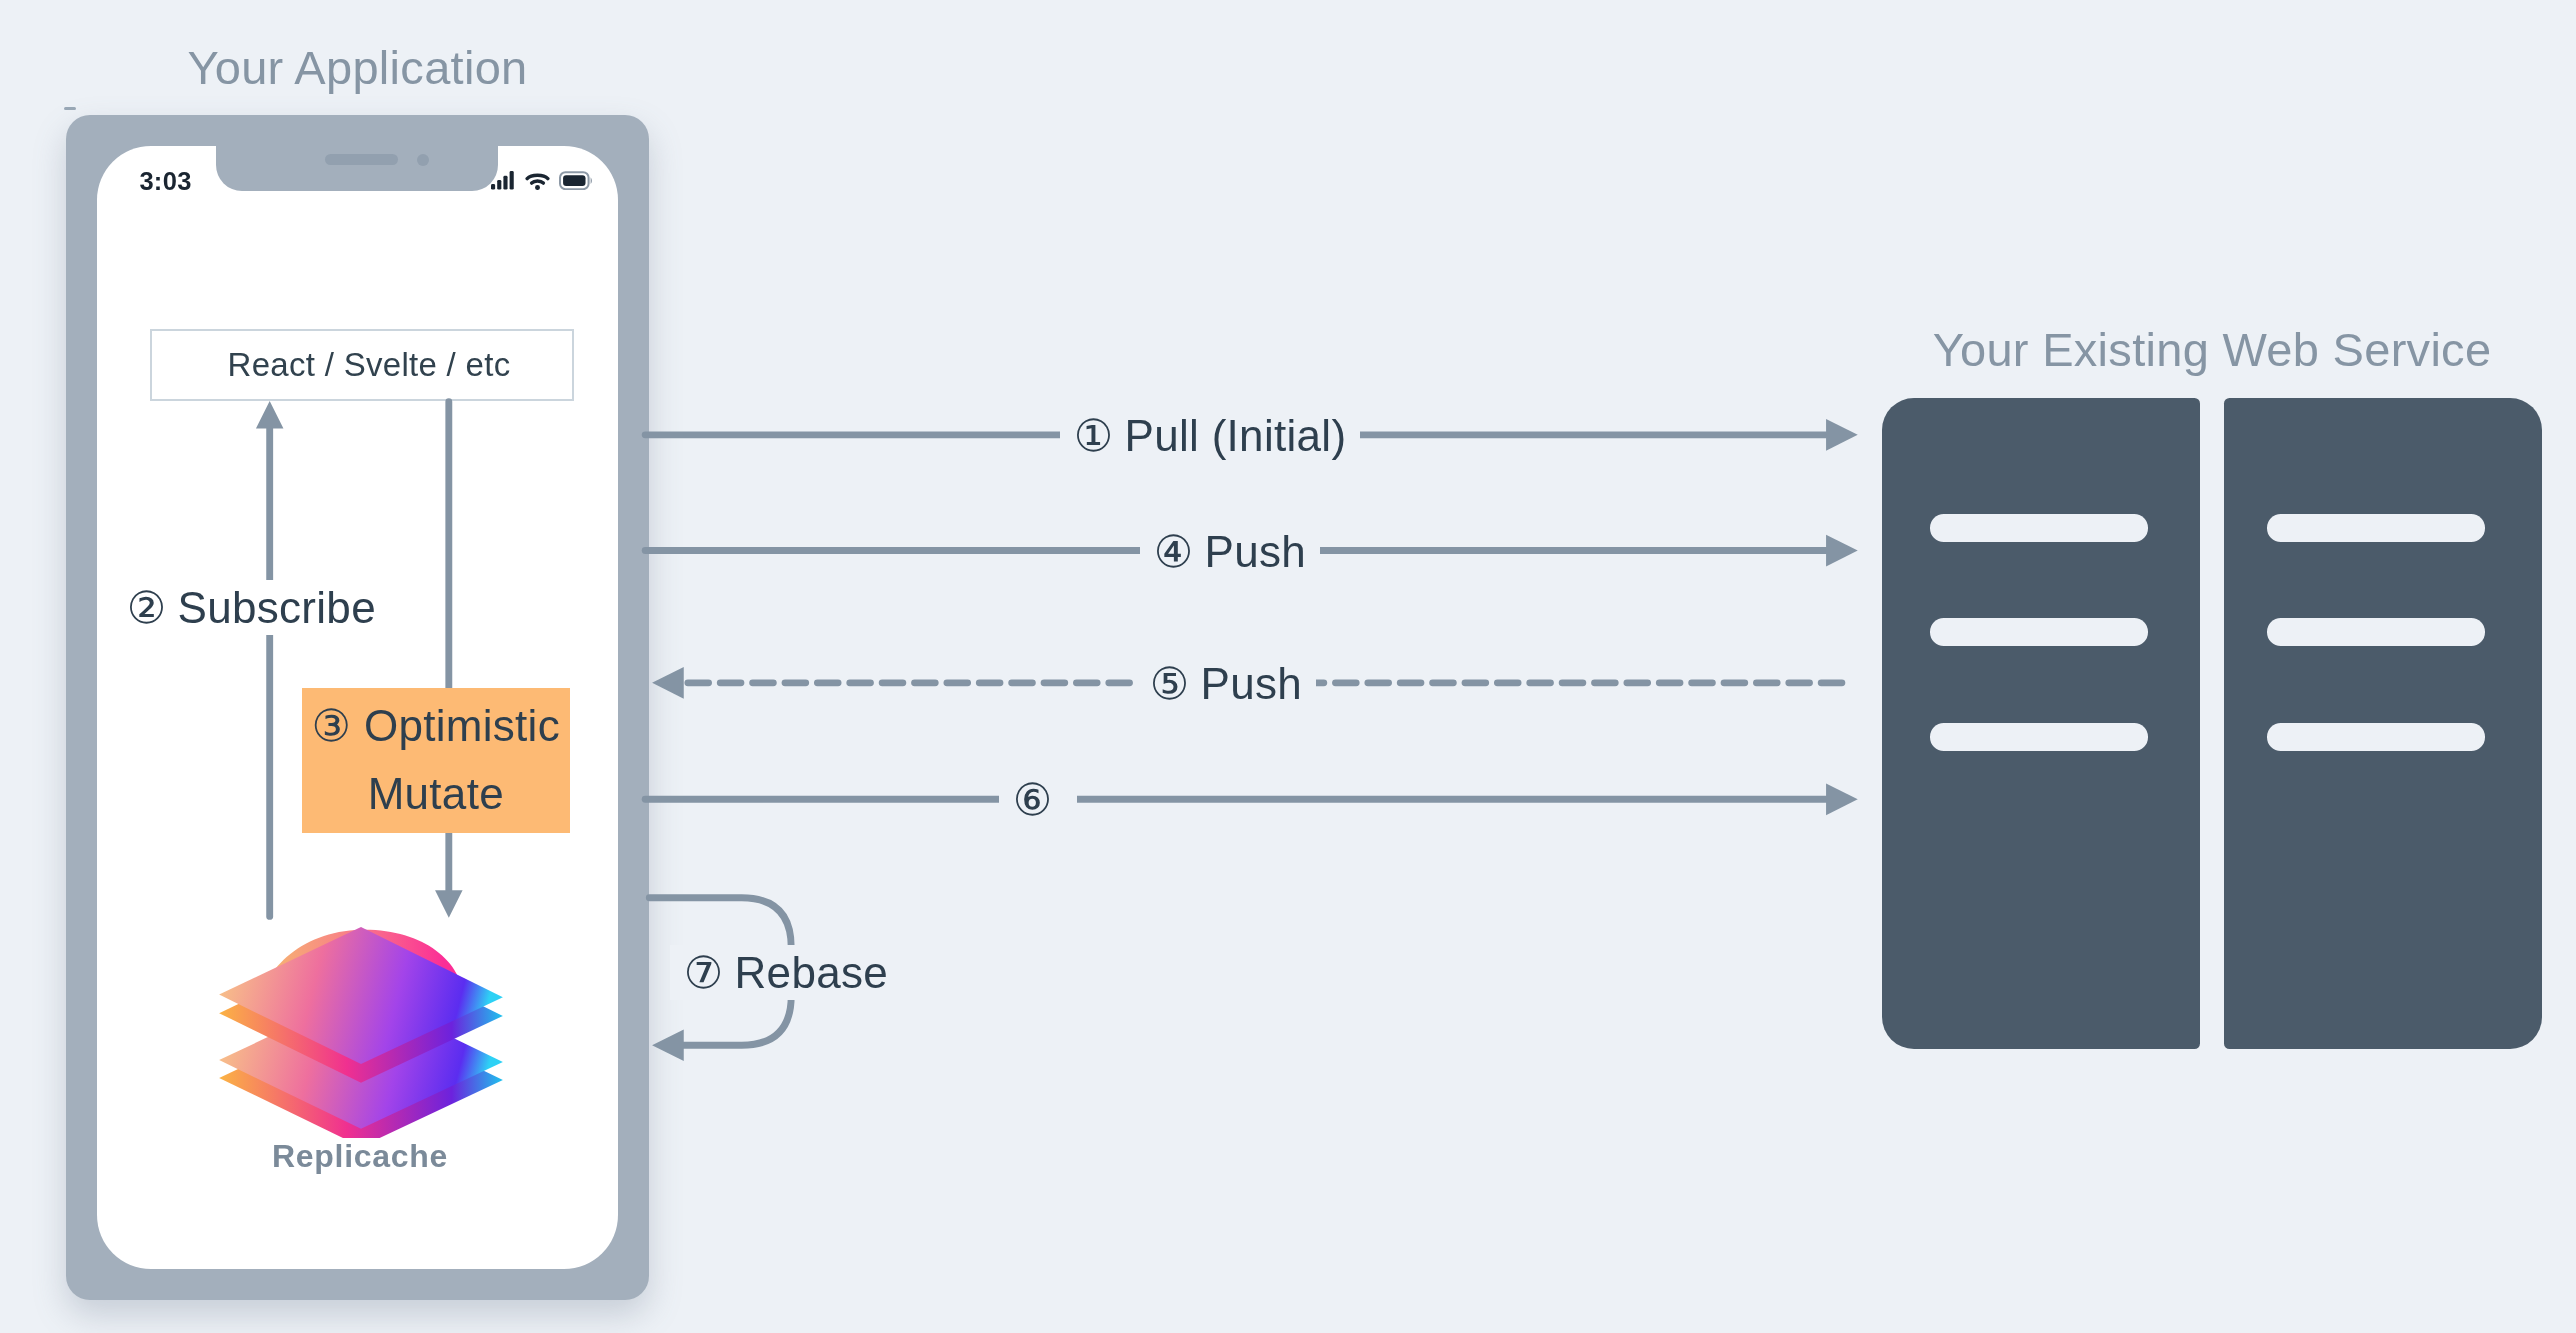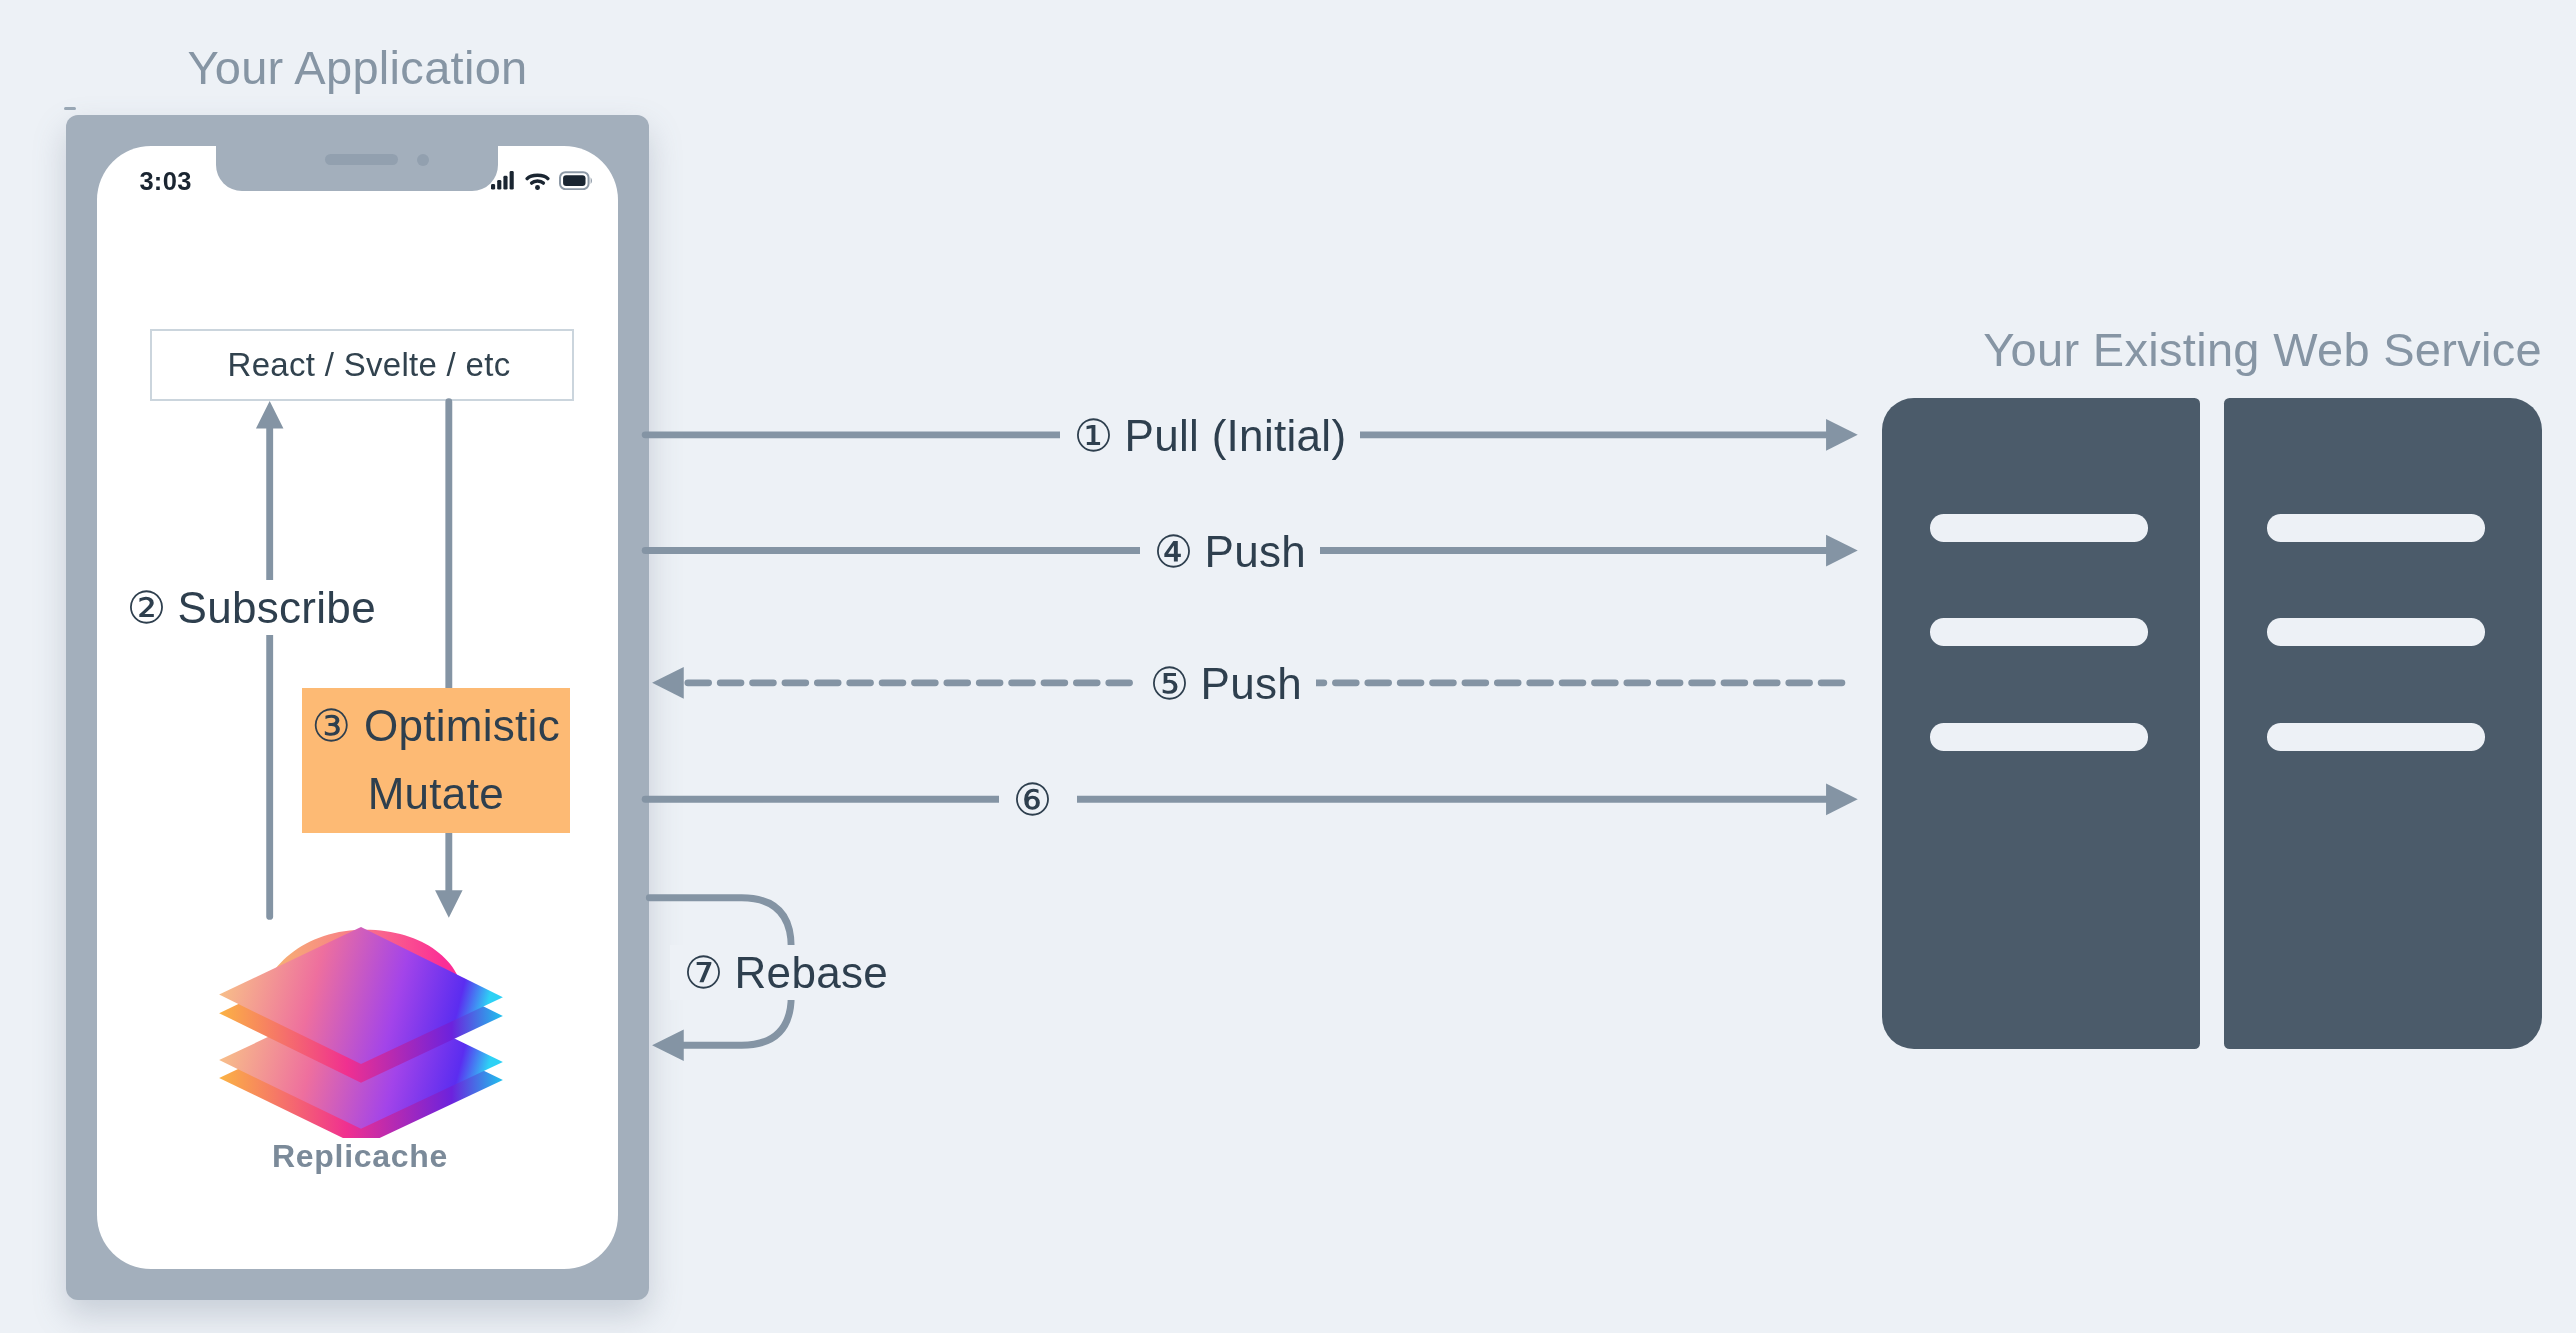--- a/index.html
+++ b/index.html
@@ -13,34 +13,34 @@
   #stage { position: relative; width: 2576px; height: 1334px; margin-left: 32px; }
 
   .abs { position: absolute; }
 
   
   .caption {
     color: #8695a4; font-size: 47px; font-weight: 500;
     letter-spacing: 0.3px; text-align: center; white-space: nowrap;
   }
   .app-title   { left: 34px;  top: 40px;  width: 583px; }
-  .ws-title    { left: 1850px; top: 322px; width: 660px; text-align: right; }
+  .ws-title    { left: 1850px; top: 322px; width: 660px; }
   .logo-caption{
     left: 190px; top: 1138px; width: 276px; text-align: center;
     color: #7b8a99; font-size: 32px; font-weight: 700; letter-spacing: 0.7px;
   }
 
   
   .tiny-dash { left: 32px; top: 107px; width: 12.4px; height: 3.4px;
     border-radius: 2.1px; background: #9aa8b6; }
 
   
   .phone {
     left: 34px; top: 115px; width: 583px; height: 1185px;
-    background: #a3afbc; border-radius: 12px;
+    background: #a3afbc; border-radius: 24px;
     box-shadow: 0 15px 33px rgba(100,115,135,.28);
   }
   .screen {
     position: absolute; left: 31px; top: 31px;
     width: 521px; height: 1123px;
     background: #ffffff; border-radius: 54px;
   }
   .notch {
     position: absolute; left: 119px; top: 0; width: 282px; height: 45px;
     background: #a3afbc; border-radius: 0 0 26px 26px;

